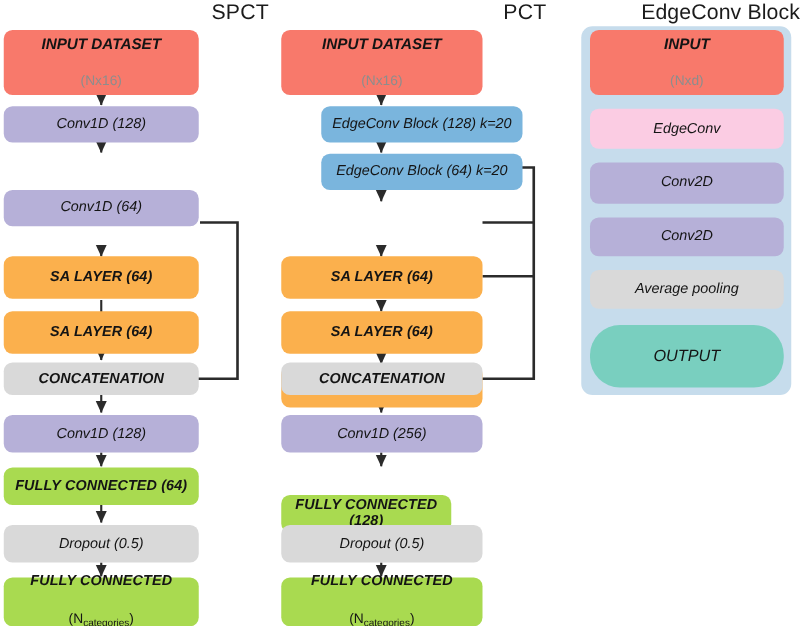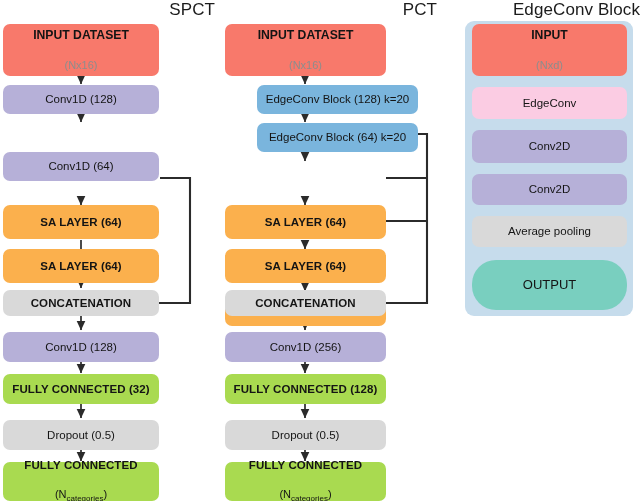--- a/index.html
+++ b/index.html
@@ -28,21 +28,21 @@
   .node{
     position:absolute;
     border-radius:7px;
     display:flex;flex-direction:column;
     align-items:center;justify-content:center;
     box-sizing:border-box;
     color:#141414;
     line-height:1.12;
     text-align:center;
   }
-  .node .lbl{display:block;font-size:11.5px;}
+  .node .lbl{display:block;font-size:11.5px;font-style:italic;}
   .node .sub{display:block;font-size:11px;color:#8d8d8d;margin-top:17px;}
   .node.big .lbl{font-size:12.2px;font-weight:bold;}
   .node.caps .lbl{font-weight:bold;letter-spacing:.1px;}
 
   .c-input{background:#f8796b;}
   .c-conv{background:#b6b0d8;}
   .c-sa{background:#fbb04d;margin-top:43px;}
   .c-edge{background:#7ab5dd;margin-left:32px;}
   .c-gray{background:#d9d9d9;}
   .c-green{background:#a9da50;}
@@ -145,21 +145,21 @@
 
     <div class="node caps c-gray" style="left:3px;top:290px;width:156px;height:26px;">
       <span class="lbl">CONCATENATION</span>
     </div>
 
     <div class="node c-conv" style="left:3px;top:332px;width:156px;height:30px;">
       <span class="lbl">Conv1D (128)</span>
     </div>
 
     <div class="node caps c-green" style="left:3px;top:374px;width:156px;height:30px;">
-      <span class="lbl">FULLY CONNECTED (32)</span>
+      <span class="lbl">FULLY CONNECTED (64)</span>
     </div>
 
     <div class="node c-gray" style="left:3px;top:420px;width:156px;height:30px;">
       <span class="lbl">Dropout (0.5)</span>
     </div>
 
     <div class="node caps c-green" style="left:3px;top:462px;width:156px;height:39px;">
       <span class="lbl">FULLY CONNECTED</span>
       <span class="sub" style="color:#141414;font-weight:normal;">(N<sub>categories</sub>)</span>
     </div>
@@ -194,21 +194,21 @@
     </div>
 
     <div class="node caps c-gray" style="left:3px;top:290px;width:161px;height:26px;">
       <span class="lbl">CONCATENATION</span>
     </div>
 
     <div class="node c-conv" style="left:3px;top:332px;width:161px;height:30px;">
       <span class="lbl">Conv1D (256)</span>
     </div>
 
-    <div class="node caps c-green" style="left:3px;top:374px;width:161px;height:30px;">
+    <div class="node caps c-green" style="left:3px;top:396px;width:136px;height:30px;">
       <span class="lbl">FULLY CONNECTED (128)</span>
     </div>
 
     <div class="node c-gray" style="left:3px;top:420px;width:161px;height:30px;">
       <span class="lbl">Dropout (0.5)</span>
     </div>
 
     <div class="node caps c-green" style="left:3px;top:462px;width:161px;height:39px;">
       <span class="lbl">FULLY CONNECTED</span>
       <span class="sub" style="color:#141414;font-weight:normal;">(N<sub>categories</sub>)</span>

